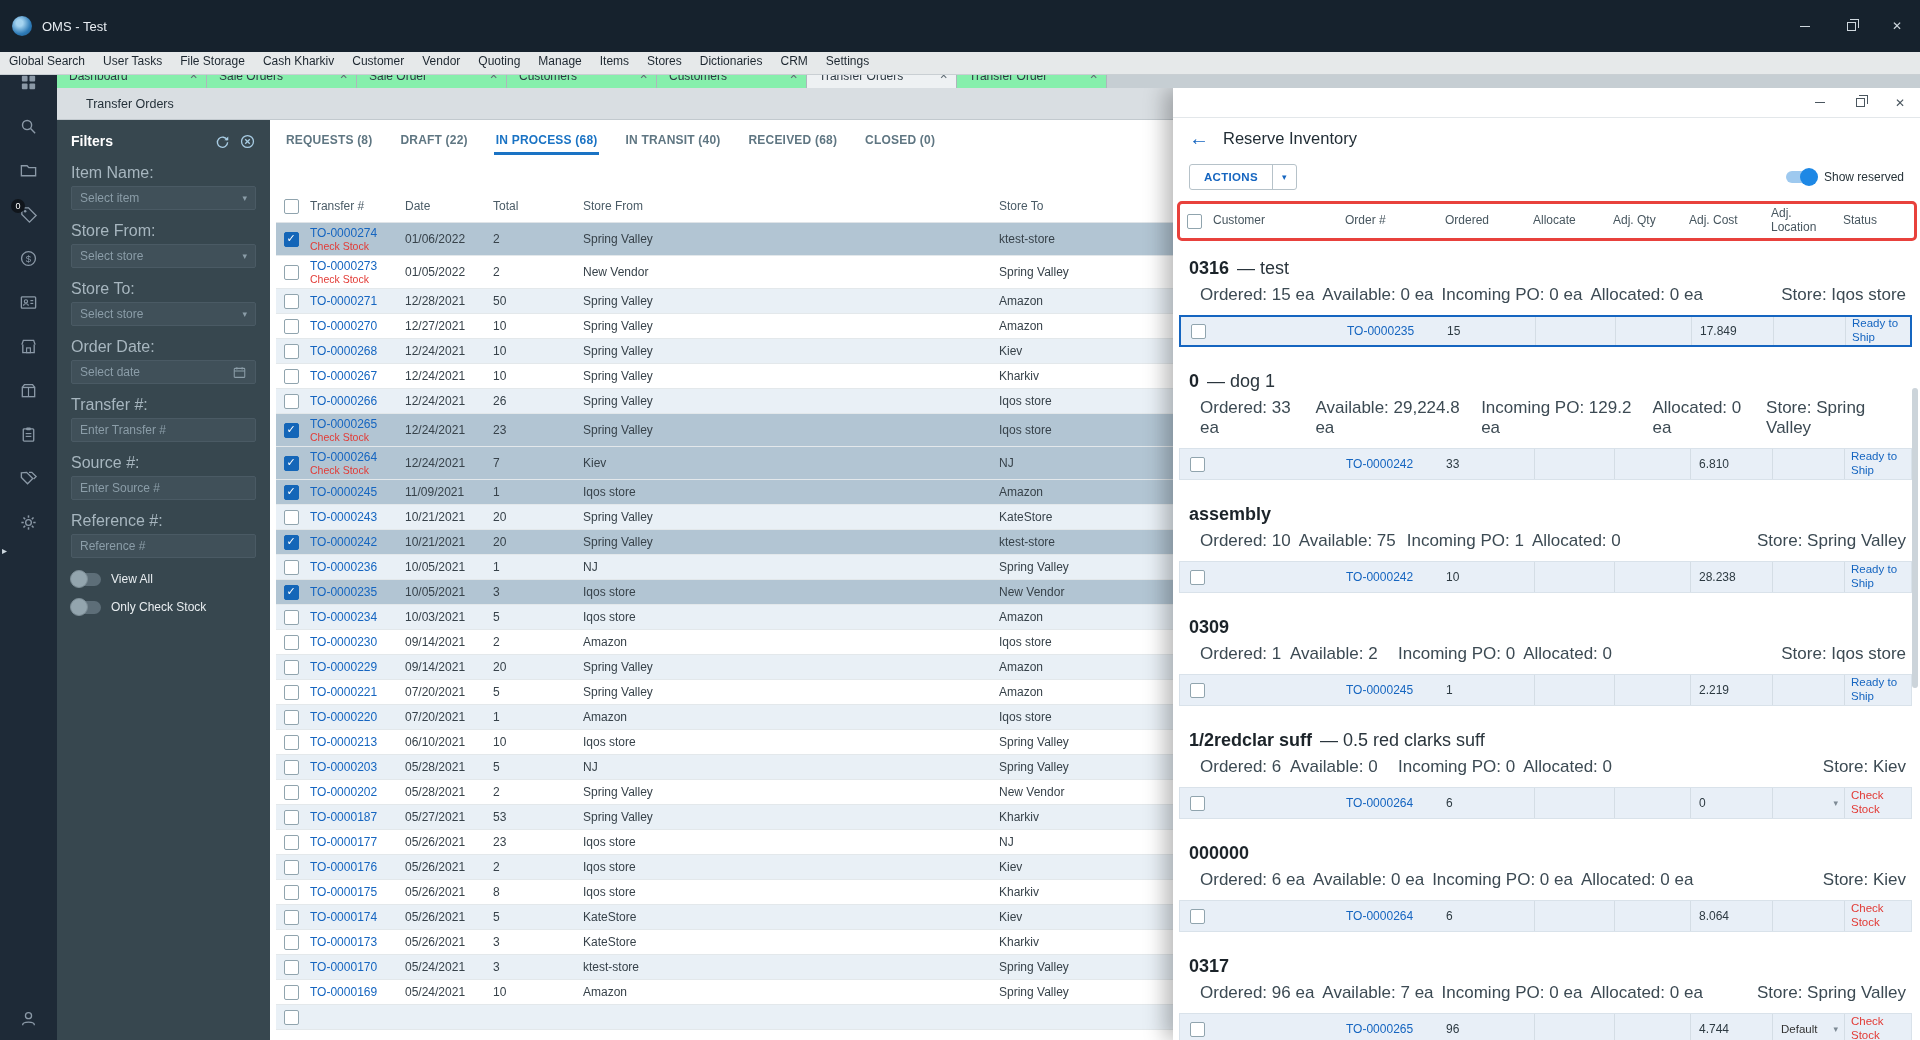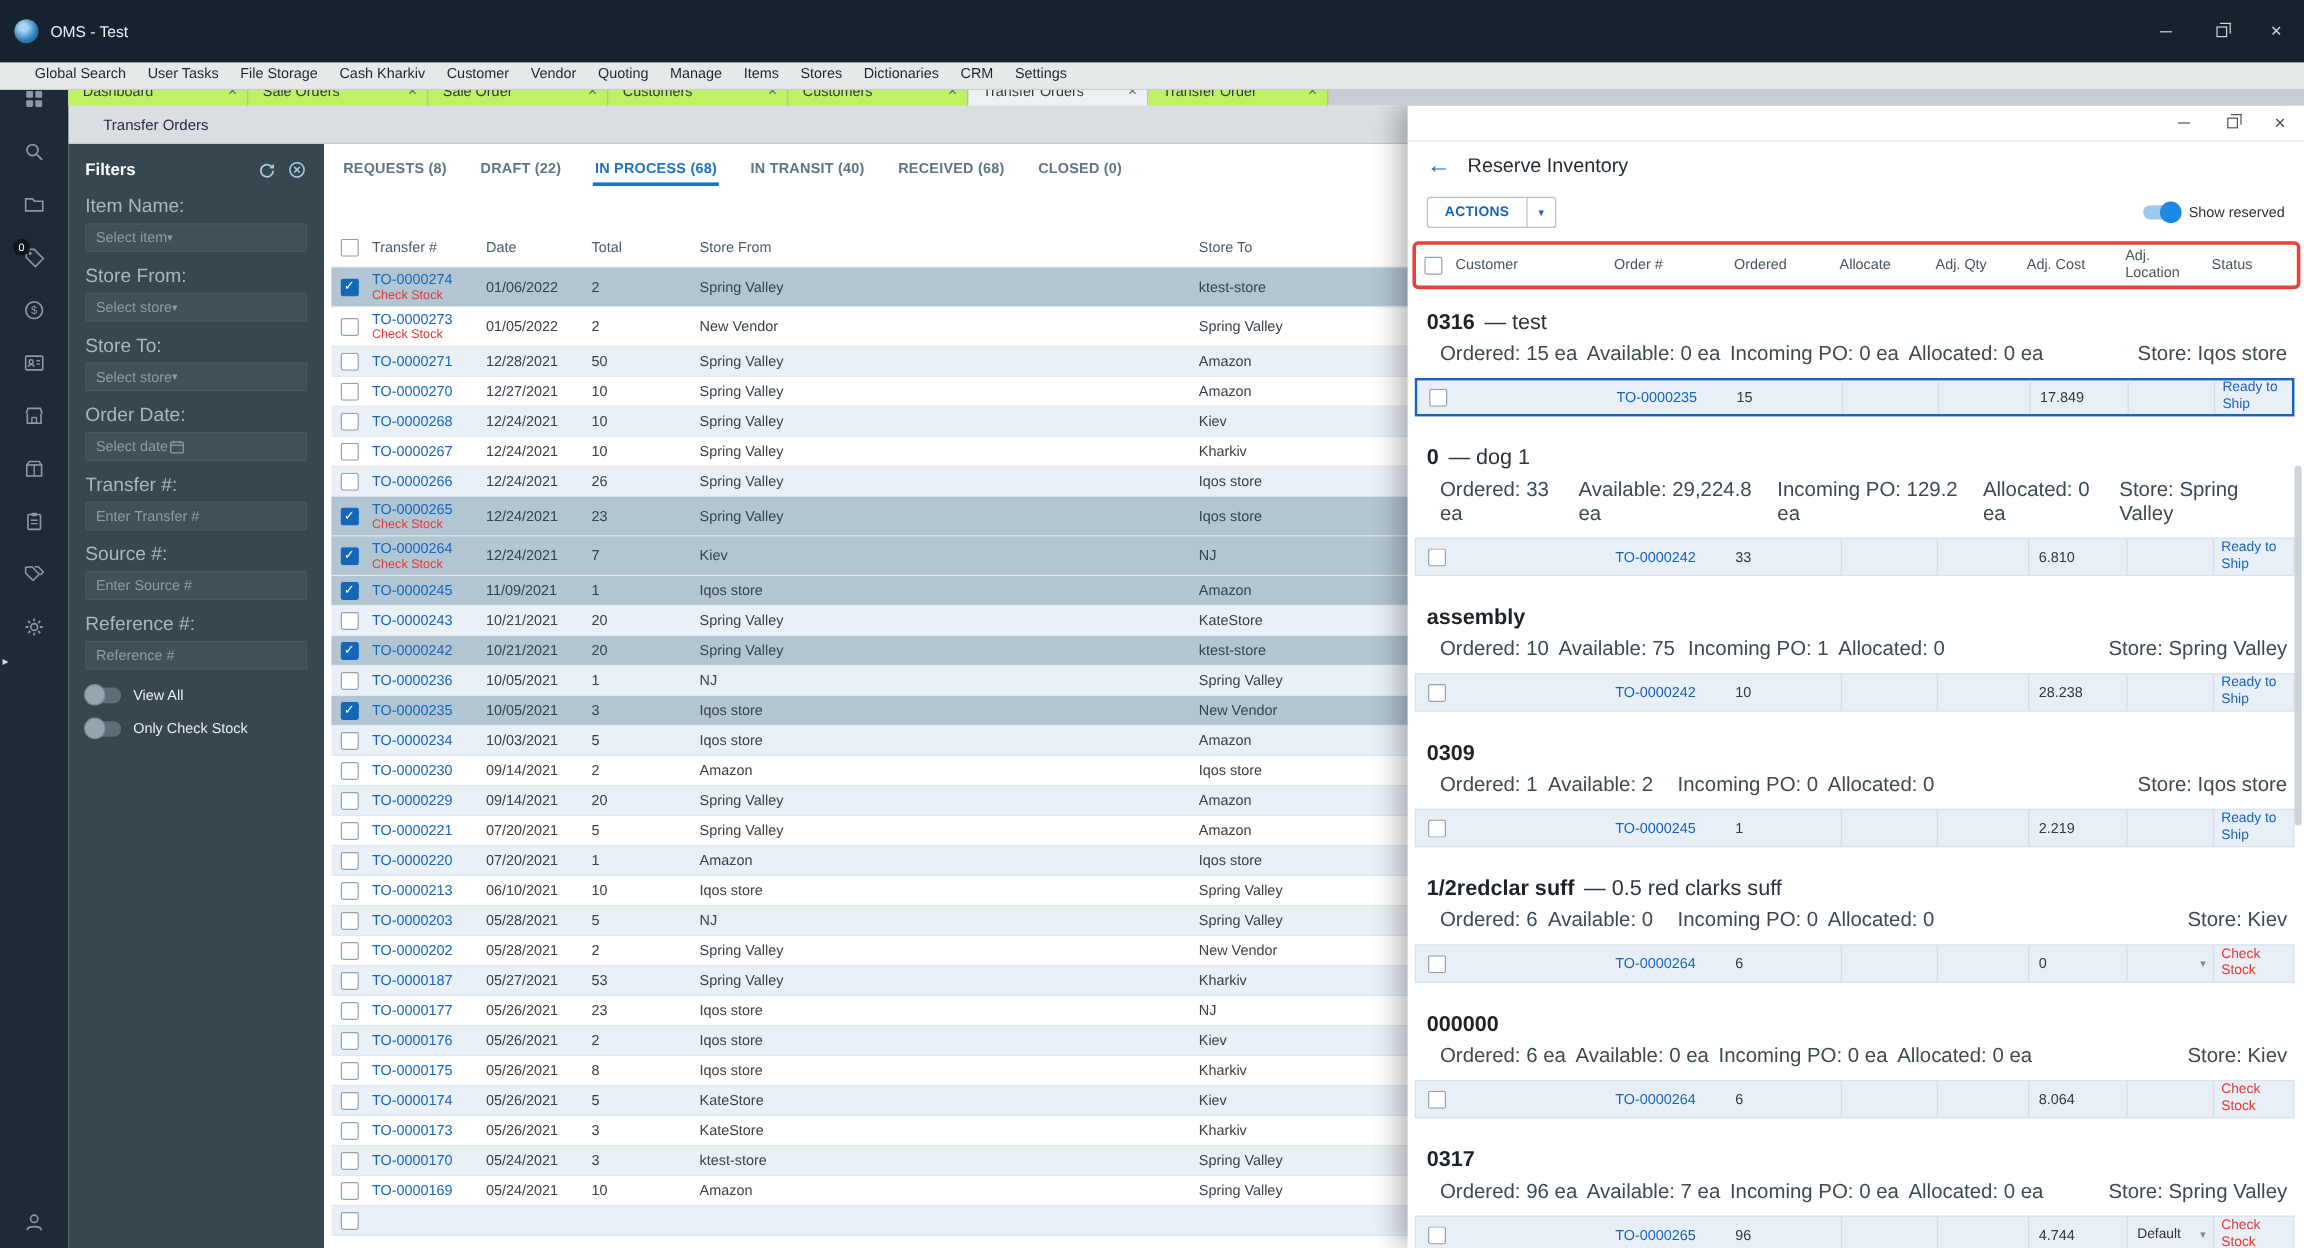--- a/index.html
+++ b/index.html
@@ -11,26 +11,26 @@
   .logo { width:20px; height:20px; border-radius:50%; margin:0 10px 0 12px;
           background:radial-gradient(circle at 38% 35%, #a5d4f0 0 18%, #2f7cb8 60%, #1b5687 100%); }
   .app-title { color:#e8edf2; font-size:13px; }
   .win-btns { margin-left:auto; display:flex; height:100%; }
   .win-btn { width:46px; height:100%; display:flex; align-items:center; justify-content:center; color:#cfd8de; font-size:12px; cursor:pointer; }
   .g-min { display:inline-block; width:10px; height:0; border-bottom:1.5px solid currentColor; }
   .g-restore { display:inline-block; width:9px; height:9px; border:1.2px solid currentColor; position:relative; }
   .g-restore::before { content:""; position:absolute; left:2px; top:-4px; width:8px; height:8px; border:1.2px solid currentColor; border-left:none; border-bottom:none; }
 
   
-  .menubar { position:absolute; left:0; top:48px; right:0; height:27px; background:#e6e9ea; border-bottom:1px solid #c9cfd3; display:flex; align-items:center; padding-left:20px; z-index:39; }
+  .menubar { position:absolute; left:0; top:48px; right:0; height:27px; background:#e6e9ea; border-bottom:1px solid #c9cfd3; display:flex; align-items:center; padding-left:0; z-index:39; }
   .menu-item { padding:0 9px; font-size:12px; color:#1d2730; cursor:pointer; white-space:nowrap; }
 
   
   .tabbar { position:absolute; left:57px; top:63px; right:0; height:25px; background:#c6ced3; display:flex; align-items:stretch; z-index:38; }
-  .doc-tab { width:150px; display:flex; align-items:center; justify-content:space-between; padding:0 8px 0 12px; font-size:12px; color:#2f3b44; background:#bef264; border-right:1px solid #adb6bc; cursor:pointer; }
+  .doc-tab { width:150px; display:flex; align-items:center; justify-content:space-between; padding:0 8px 0 12px; font-size:12px; color:#2f3b44; background:#86efac; border-right:1px solid #adb6bc; cursor:pointer; }
   .doc-tab.active { background:#eef1f3; }
   .dt-label { white-space:nowrap; overflow:hidden; }
   .tab-close { color:#5f6b73; font-size:10px; margin-left:8px; }
 
   
   .rail { position:absolute; left:0; top:63px; width:57px; bottom:0; background:#1e2a37; display:flex; flex-direction:column; align-items:center; padding:10px 0 12px; gap:25px; z-index:37; }
   .rail-item { position:relative; width:19px; height:19px; color:#8b99a7; cursor:pointer; }
   .rail-item svg { width:19px; height:19px; display:block; }
   .rail-badge { position:absolute; top:-6px; left:-8px; width:14px; height:14px; border-radius:50%; background:#10151b; color:#fff; font-size:9px; display:flex; align-items:center; justify-content:center; }
   .rail-bottom { margin-top:auto; }
@@ -41,21 +41,21 @@
 
   
   .filters { position:absolute; left:57px; top:120px; width:213px; bottom:0; background:#37474f; padding:10px 14px; z-index:6; }
   .filters-head { display:flex; align-items:center; height:22px; }
   .filters-title { color:#fff; font-size:14px; font-weight:700; }
   .f-ico { margin-left:auto; width:17px; height:17px; color:#a9cde4; cursor:pointer; }
   .f-ico + .f-ico { margin-left:8px; }
   .f-ico svg { width:17px; height:17px; display:block; }
   .f-field { margin-top:12px; }
   .f-label { font-size:16px; color:#a7b6bf; margin-bottom:4px; }
-  .f-input { height:24px; background:#405059; border:1px solid #4a5a64; border-radius:2px; display:flex; align-items:center; justify-content:flex-start; padding:0 8px; cursor:pointer; }
+  .f-input { height:24px; background:#405059; border:1px solid #4a5a64; border-radius:2px; display:flex; align-items:center; justify-content:space-between; padding:0 8px; cursor:pointer; }
   .f-ph { font-size:12px; color:#8b9da8; }
   .f-caret { color:#8b9da8; font-size:9px; }
   .f-cal { width:15px; height:15px; color:#8b9da8; }
   .f-cal svg { width:15px; height:15px; display:block; }
   .f-toggle-row { margin-top:14px; display:flex; align-items:center; gap:10px; }
   .tgl { position:relative; width:30px; height:13px; border-radius:7px; background:#5d6e78; cursor:pointer; flex:0 0 auto; }
   .tgl .knob { position:absolute; left:-1px; top:-3px; width:18px; height:18px; border-radius:50%; background:#93a5ae; border:1px solid #7c8d96; }
   .f-tgl-label { color:#e9eef1; font-size:12px; }
 
   

